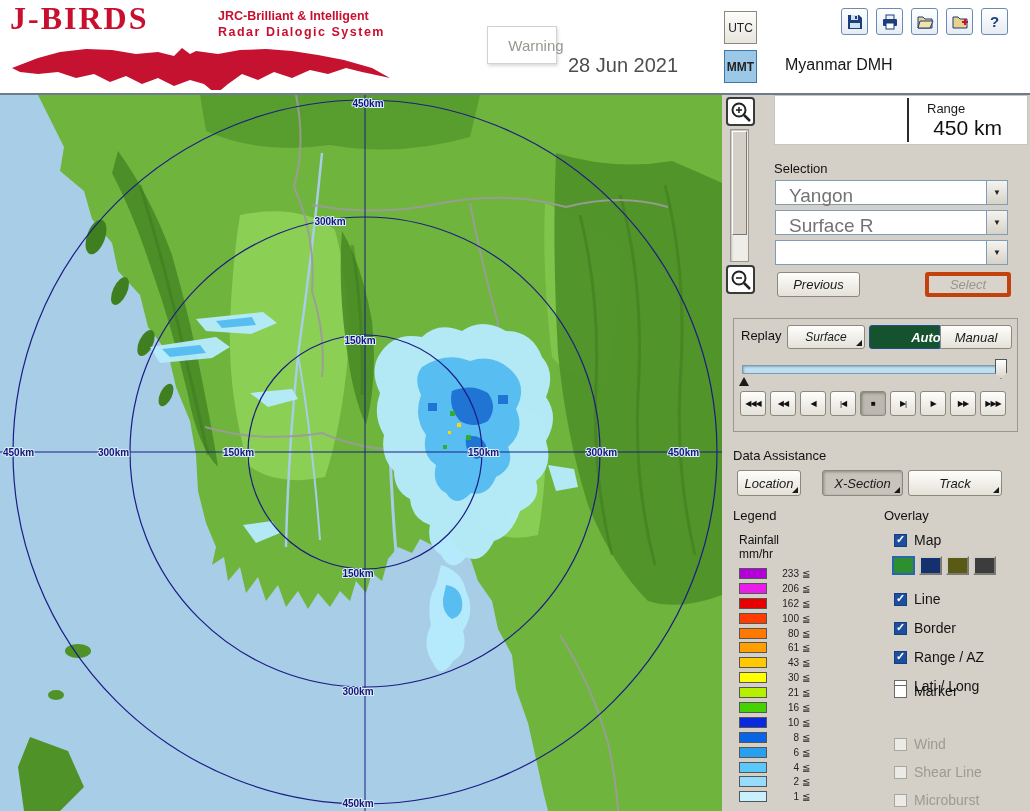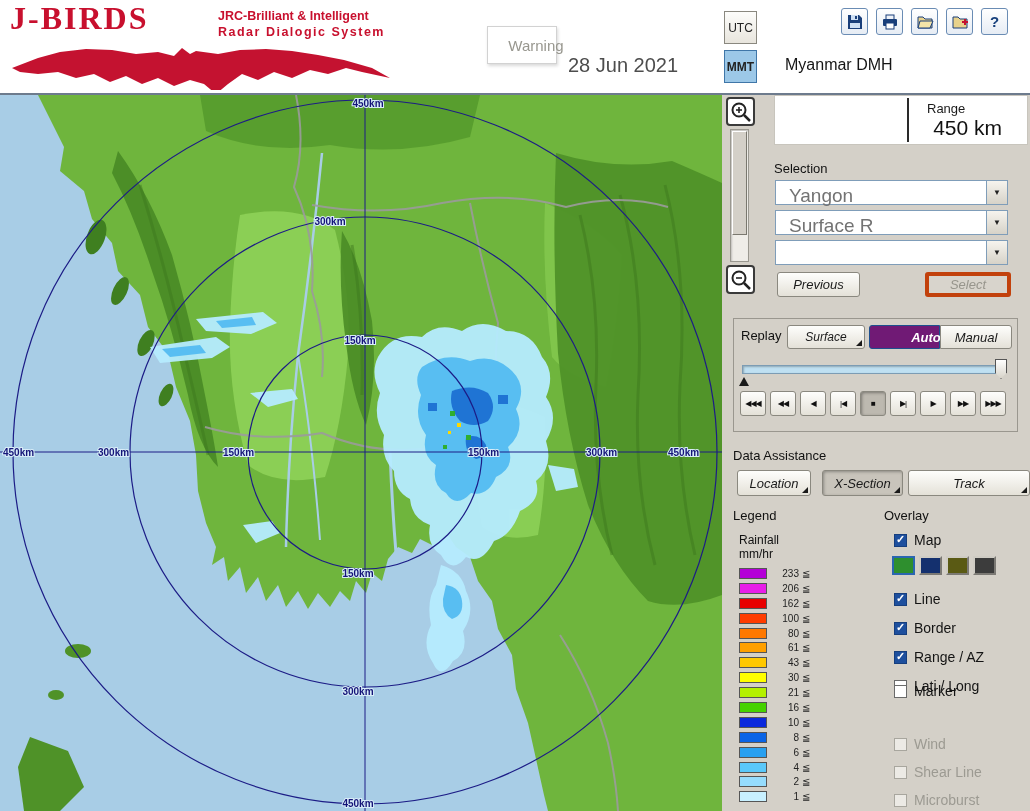--- a/index.html
+++ b/index.html
@@ -52,34 +52,34 @@
   .btn { display:flex; align-items:center; justify-content:center; background:linear-gradient(#fefefc,#e4e1d8); border:1px solid #8a887f; border-radius:3px; font-size:13px; color:#1a1a1a; cursor:pointer; position:absolute;font-style:italic; }
   .btn.flat-disabled { background:#d8d4cc; border:4px solid #c2410c; color:#97958c; box-shadow:none; }
   .btn.pressed { background:#c8c4bb; box-shadow:inset 1px 1px 3px rgba(0,0,0,.3); }
   .corner { position:absolute; right:2px; bottom:2px; width:0; height:0; border-left:6px solid transparent; border-bottom:6px solid #1a1a1a; }
 
   
   .replay-box { position:absolute; left:11px; top:223px; width:285px; height:114px; border:1px solid #9a978f; }
   .replay-label { position:absolute; left:7px; top:9px; font-size:13px; color:#111; }
   .rbtn { position:absolute; top:6px; height:24px; }
   .btn-bookmark { left:53px; width:78px; font-size:12px; }
-  .btn-auto { left:135px; width:71px; background:#701a75; border-color:#1d4f8e; color:#fff; font-weight:bold; border-radius:3px 0 0 3px;padding-left:43px; }
+  .btn-auto { left:135px; width:71px; background:#14532d; border-color:#1d4f8e; color:#fff; font-weight:bold; border-radius:3px 0 0 3px;padding-left:43px; }
   .btn-manual { left:206px; width:72px; border-radius:0 3px 3px 0; }
   .slider-ch { position:absolute; left:8px; right:20px; top:46px; height:9px; background:#bfe0f2; border:1px solid #7c9cb4; box-shadow:inset 1px 1px 2px rgba(0,0,0,.25); }
   .slider-thumb { position:absolute; right:10px; top:40px; width:12px; height:20px; background:linear-gradient(#ffffff,#d8d4ca); border:1px solid #555; clip-path:polygon(0 0,100% 0,100% 68%,50% 100%,0 68%); cursor:grab; }
   .slider-tick { position:absolute; left:5px; top:58px; width:0; height:0; border-left:5px solid transparent; border-right:5px solid transparent; border-bottom:9px solid #1a1a1a; }
   .pb-row { position:absolute; left:6px; top:72px; display:flex; gap:4px; }
   .pb { position:relative; width:26px; height:25px; display:flex; align-items:center; justify-content:center; background:linear-gradient(#fefefc,#e4e1d8); border:1px solid #8a887f; border-radius:3px; font-size:8px; letter-spacing:-1px; color:#111; cursor:pointer; }
   .pb.pressed { background:#bdb9b0; box-shadow:inset 1px 1px 3px rgba(0,0,0,.35); }
 
   
   .da-btn { top:375px; height:26px; }
-  .da-loc { left:15px; width:74px; }
+  .da-loc { left:15px; width:64px; }
   .da-xs { left:100px; width:81px; }
-  .da-trk { left:186px; width:122px; }
+  .da-trk { left:186px; width:94px; }
 
   
   .rain-t1 { position:absolute; left:17px; top:438px; font-size:12px; color:#111; }
   .rain-t2 { position:absolute; left:17px; top:452px; font-size:12px; color:#111; }
   .legend-rows { position:absolute; left:17px; top:471px; }
   .lrow { height:14.9px; display:flex; align-items:center; }
   .lswatch { width:28px; height:11px; border:1px solid #555; }
   .lval { width:28px; text-align:right; font-size:10px; color:#222; margin-left:4px; }
   .llte { font-size:10px; color:#222; margin-left:3px; }
 

